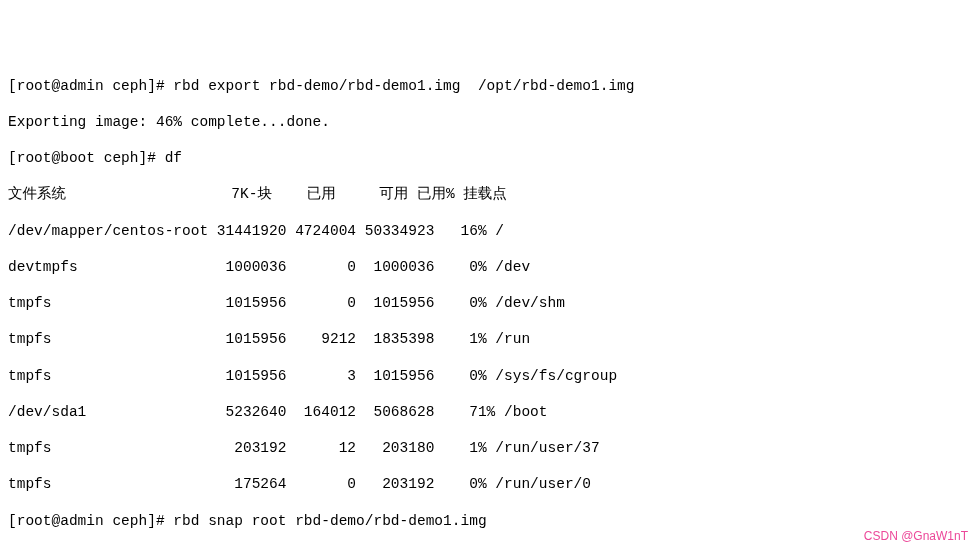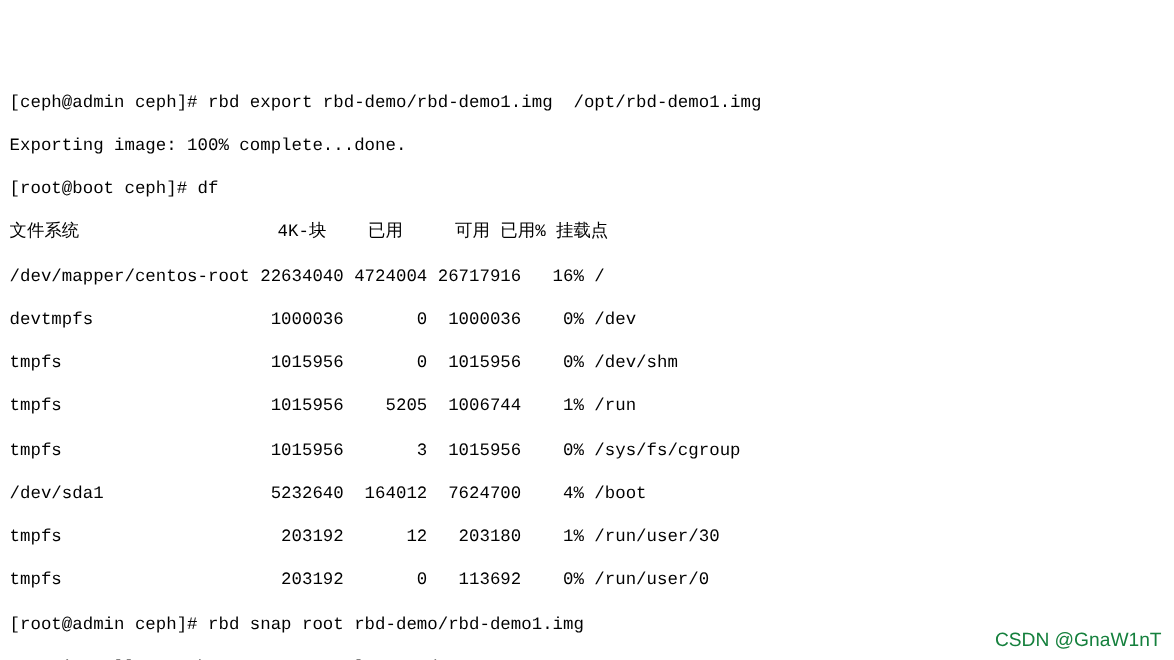--- a/index.html
+++ b/index.html
@@ -15,43 +15,43 @@
     height: 550px;
     box-sizing: border-box;
     position: relative;
     overflow: hidden;
   }
   .line { white-space: pre; }
   .watermark {
     position: absolute;
     bottom: 6px;
     right: 10px;
-    color: #15803d;
+    color: #ec4899;
     font-family: Arial, sans-serif;
-    font-size: 16px;
+    font-size: 12px;
     white-space: nowrap;
   }
 </style>
 </head>
 <body>
 
 
 
-<div class="line">[ceph@admin ceph]# rbd export rbd-demo/rbd-demo1.img  /opt/rbd-demo1.img</div>
-<div class="line">Exporting image: 100% complete...done.</div>
+<div class="line">[root@admin ceph]# rbd export rbd-demo/rbd-demo1.img  /opt/rbd-demo1.img</div>
+<div class="line">Exporting image: 46% complete...done.</div>
 <div class="line">[root@boot ceph]# df</div>
-<div class="line">文件系统                   4K-块    已用     可用 已用% 挂载点</div>
-<div class="line">/dev/mapper/centos-root 22634040 4724004 26717916   16% /</div>
+<div class="line">文件系统                   7K-块    已用     可用 已用% 挂载点</div>
+<div class="line">/dev/mapper/centos-root 31441920 4724004 50334923   16% /</div>
 <div class="line">devtmpfs                 1000036       0  1000036    0% /dev</div>
 <div class="line">tmpfs                    1015956       0  1015956    0% /dev/shm</div>
-<div class="line">tmpfs                    1015956    5205  1006744    1% /run</div>
+<div class="line">tmpfs                    1015956    9212  1835398    1% /run</div>
 <div class="line">tmpfs                    1015956       3  1015956    0% /sys/fs/cgroup</div>
-<div class="line">/dev/sda1                5232640  164012  7624700    4% /boot</div>
-<div class="line">tmpfs                     203192      12   203180    1% /run/user/30</div>
-<div class="line">tmpfs                     203192       0   113692    0% /run/user/0</div>
+<div class="line">/dev/sda1                5232640  164012  5068628    71% /boot</div>
+<div class="line">tmpfs                     203192      12   203180    1% /run/user/37</div>
+<div class="line">tmpfs                     175264       0   203192    0% /run/user/0</div>
 <div class="line">[root@admin ceph]# rbd snap root rbd-demo/rbd-demo1.img</div>
 <div class="line">Removing all snapshots: 100% complete...done.</div>
 
 
 
 
 
 
 
 

